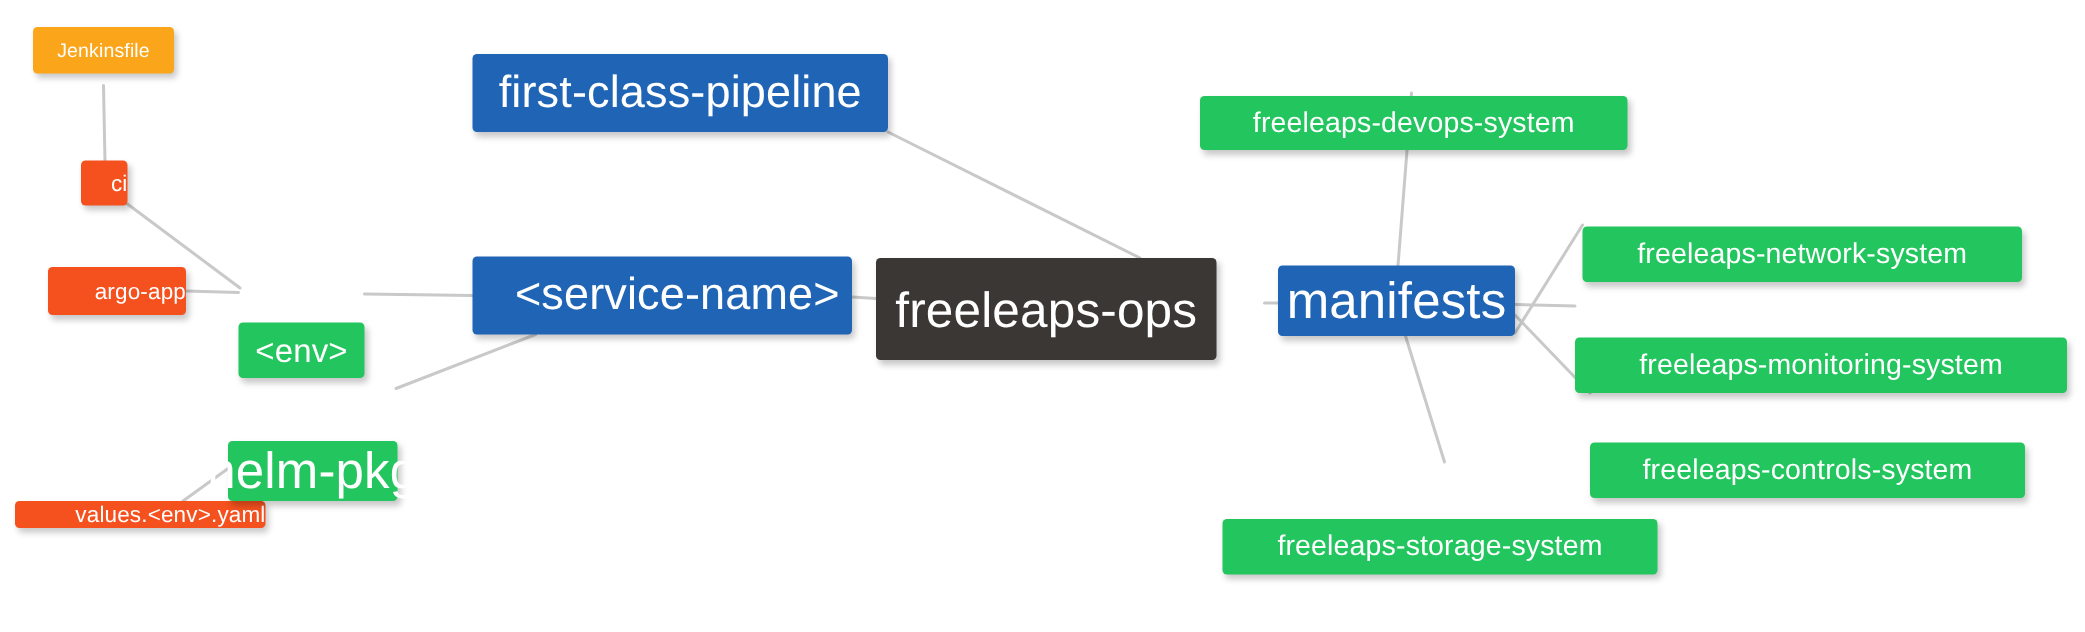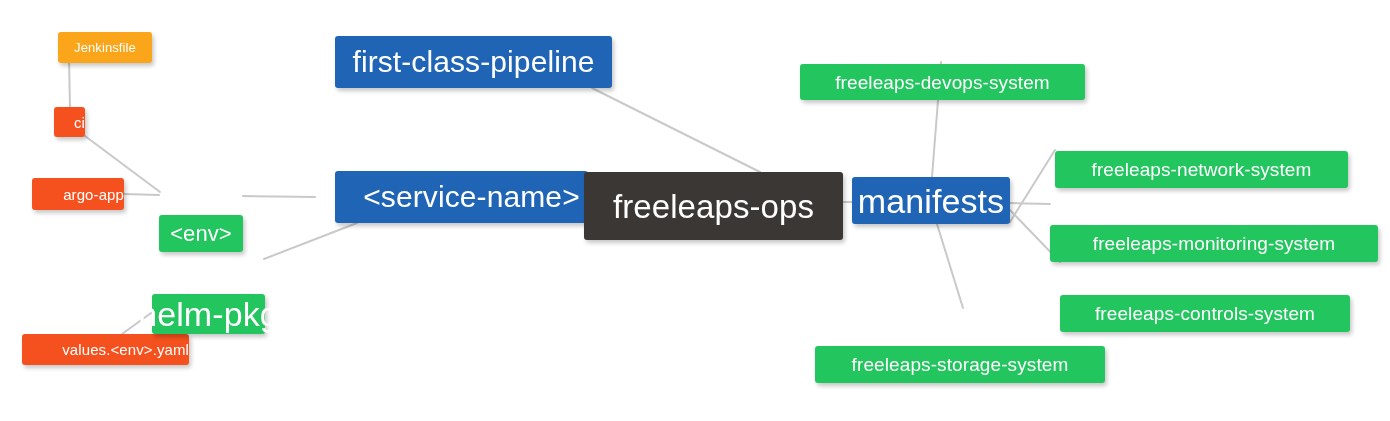--- a/index.html
+++ b/index.html
@@ -41,21 +41,21 @@
   }
   
   .c-root   { background: #3b3734; }
   .c-blue   { background: #2065b5; }
   .c-green  { background: #22c55e; margin-top: 38px; }
   .c-red    { background: #f4511e; justify-content: flex-end; }
   .c-orange { background: #faa51a; }
 
   
   .s-root { font-size: 33px; }
-  .s-xl   { font-size: 30px; margin-left: 20px; }
+  .s-xl   { font-size: 30px; }
   .s-lg   { font-size: 34px; }
   .s-md   { font-size: 22px; justify-content: center; }
   .s-sm   { font-size: 19px; }
   .s-xs   { font-size: 15px; }
   .s-tiny { font-size: 13px; }
 </style>
 </head>
 <body>
 
 <div id="canvas">
@@ -69,45 +69,45 @@
       <line x1="568" y1="198" x2="584" y2="199" stroke="#c9c9c9" stroke-width="2" stroke-linecap="round"></line>
       <line x1="592" y1="88" x2="760" y2="172" stroke="#c9c9c9" stroke-width="2" stroke-linecap="round"></line>
       <line x1="843" y1="202" x2="852" y2="202" stroke="#c9c9c9" stroke-width="2" stroke-linecap="round"></line>
       <line x1="941" y1="62" x2="932" y2="177" stroke="#c9c9c9" stroke-width="2" stroke-linecap="round"></line>
       <line x1="1010" y1="222" x2="1055" y2="150" stroke="#c9c9c9" stroke-width="2" stroke-linecap="round"></line>
       <line x1="1010" y1="203" x2="1050" y2="204" stroke="#c9c9c9" stroke-width="2" stroke-linecap="round"></line>
       <line x1="1010" y1="210" x2="1060" y2="262" stroke="#c9c9c9" stroke-width="2" stroke-linecap="round"></line>
       <line x1="937" y1="224" x2="963" y2="308" stroke="#c9c9c9" stroke-width="2" stroke-linecap="round"></line>
     </svg>
   <div id="node-layer">
-      <div class="node c-orange s-tiny" style="left: 22px; top: 32px; width: 94px; height: 31px; margin-left: 36px;">
+      <div class="node c-orange s-tiny" style="left: 22px; top: 18px; width: 94px; height: 31px;">
         <span>Jenkinsfile</span>
       </div>
       <div class="node c-red s-xs" style="left: 54px; top: 107px; width: 31px; height: 30px;">
         <span>ci</span>
       </div>
       <div class="node c-red s-xs" style="left: 32px; top: 178px; width: 92px; height: 32px;">
         <span>argo-app</span>
       </div>
-      <div class="node c-red s-xs" style="left: 22px; top: 334px; width: 167px; height: 31px;">
+      <div class="node c-red s-xs" style="left: 10px; top: 334px; width: 167px; height: 18px;">
         <span>values.&lt;env&gt;.yaml</span>
       </div>
       <div class="node c-green s-md" style="left: 159px; top: 177px; width: 84px; height: 37px;">
         <span>&lt;env&gt;</span>
       </div>
       <div class="node c-green s-lg" style="left: 152px; top: 256px; width: 113px; height: 40px;">
         <span>helm-pkg</span>
       </div>
       <div class="node c-blue s-xl" style="left: 315px; top: 171px; width: 253px; height: 52px; padding-left: 20px;">
         <span>&lt;service-name&gt;</span>
       </div>
       <div class="node c-blue s-xl" style="left: 315px; top: 36px; width: 277px; height: 52px;">
         <span>first-class-pipeline</span>
       </div>
-      <div class="node c-root s-root" style="left: 584px; top: 172px; width: 259px; height: 68px; justify-content: center;">
+      <div class="node c-root s-root" style="left: 584px; top: 172px; width: 227px; height: 68px; justify-content: center;">
         <span>freeleaps-ops</span>
       </div>
       <div class="node c-blue s-lg" style="left: 852px; top: 177px; width: 158px; height: 47px;">
         <span>manifests</span>
       </div>
       <div class="node c-green s-sm" style="left: 800px; top: 26px; width: 285px; height: 36px;">
         <span>freeleaps-devops-system</span>
       </div>
       <div class="node c-green s-sm" style="left: 1055px; top: 113px; width: 293px; height: 37px;">
         <span>freeleaps-network-system</span>

